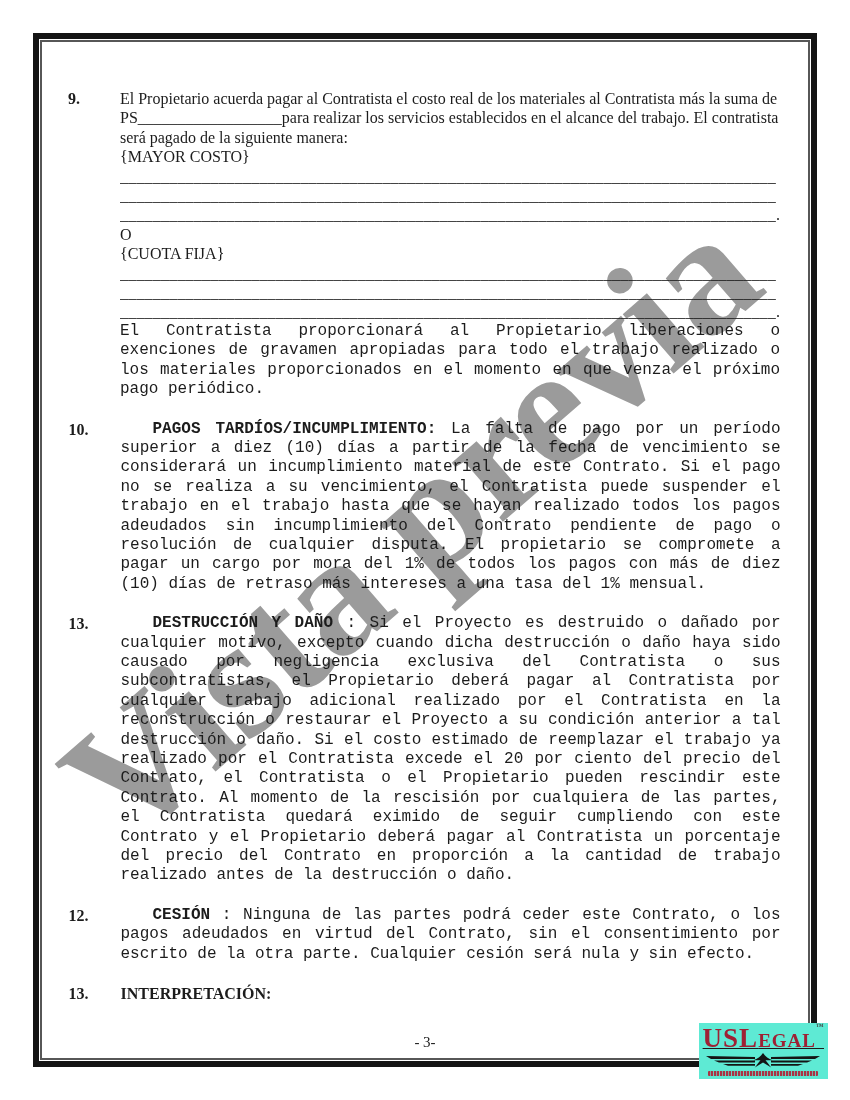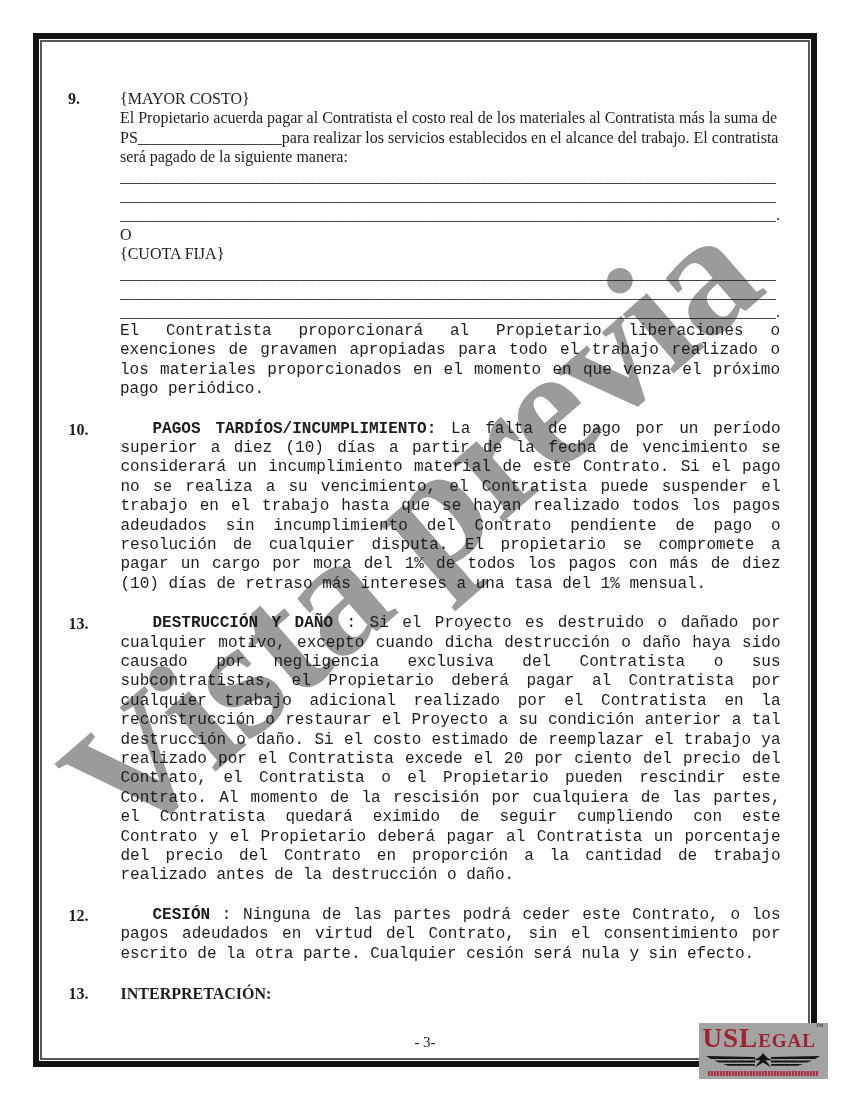--- a/index.html
+++ b/index.html
@@ -37,21 +37,21 @@
   .hdg{font-weight:bold;margin-left:32px;}
   .fill{white-space:nowrap;overflow:hidden;letter-spacing:0.2px;}
   
   .page-num{
     position:absolute;left:33px;top:1033px;width:784px;z-index:4;
     text-align:center;font-size:15px;
   }
   
   .logo{
     position:absolute;right:22px;top:1023px;z-index:6;
-    background:#a3a3a3;padding:0 4px 3px 4px;text-align:center;line-height:1;
+    background:#5eead4;padding:0 4px 3px 4px;text-align:center;line-height:1;text-decoration:underline;
   }
   .logo-wordmark{
     color:#9e2134;font-weight:600;letter-spacing:1px;white-space:nowrap;
     font-family:"Liberation Serif",serif;
   }
   .logo-big{font-size:27px;}
   .logo-small{font-size:19px;}
   .logo-tm{font-size:8px;color:#444;vertical-align:18px;letter-spacing:0;}
   .wings{display:block;margin:1px auto 0 auto;}
   .fineprint{
@@ -66,23 +66,23 @@
 
 <div class="watermark">Vista previa</div>
 
 <div class="frame"></div>
 
 <div class="content">
 
   <div class="section">
     <div class="s-num">9.</div>
     <div class="s-body">
-      <p class="gap">{MAYOR COSTO}</p>
       <p class="gap prewrap">El Propietario acuerda pagar al Contratista el costo real de los materiales al Contratista más la suma de
 PS__________________para realizar los servicios establecidos en el alcance del trabajo. El contratista será pagado de la siguiente manera:</p>
+      <p class="gap">{MAYOR COSTO}</p>
       <p class="fill">________________________________________________________________________________</p>
       <p class="fill">________________________________________________________________________________</p>
       <p class="fill"><span>________________________________________________________________________________</span><span>.</span></p>
       <p class="gap">O</p>
       <p class="gap">{CUOTA FIJA}</p>
       <p class="fill">________________________________________________________________________________</p>
       <p class="fill">________________________________________________________________________________</p>
       <p class="fill"><span>________________________________________________________________________________</span><span>.</span></p>
       <p class="gap just">El Contratista proporcionará al Propietario liberaciones o exenciones de gravamen apropiadas para todo el trabajo realizado o los materiales proporcionados en el momento en que venza el próximo pago periódico.</p>
     </div>

